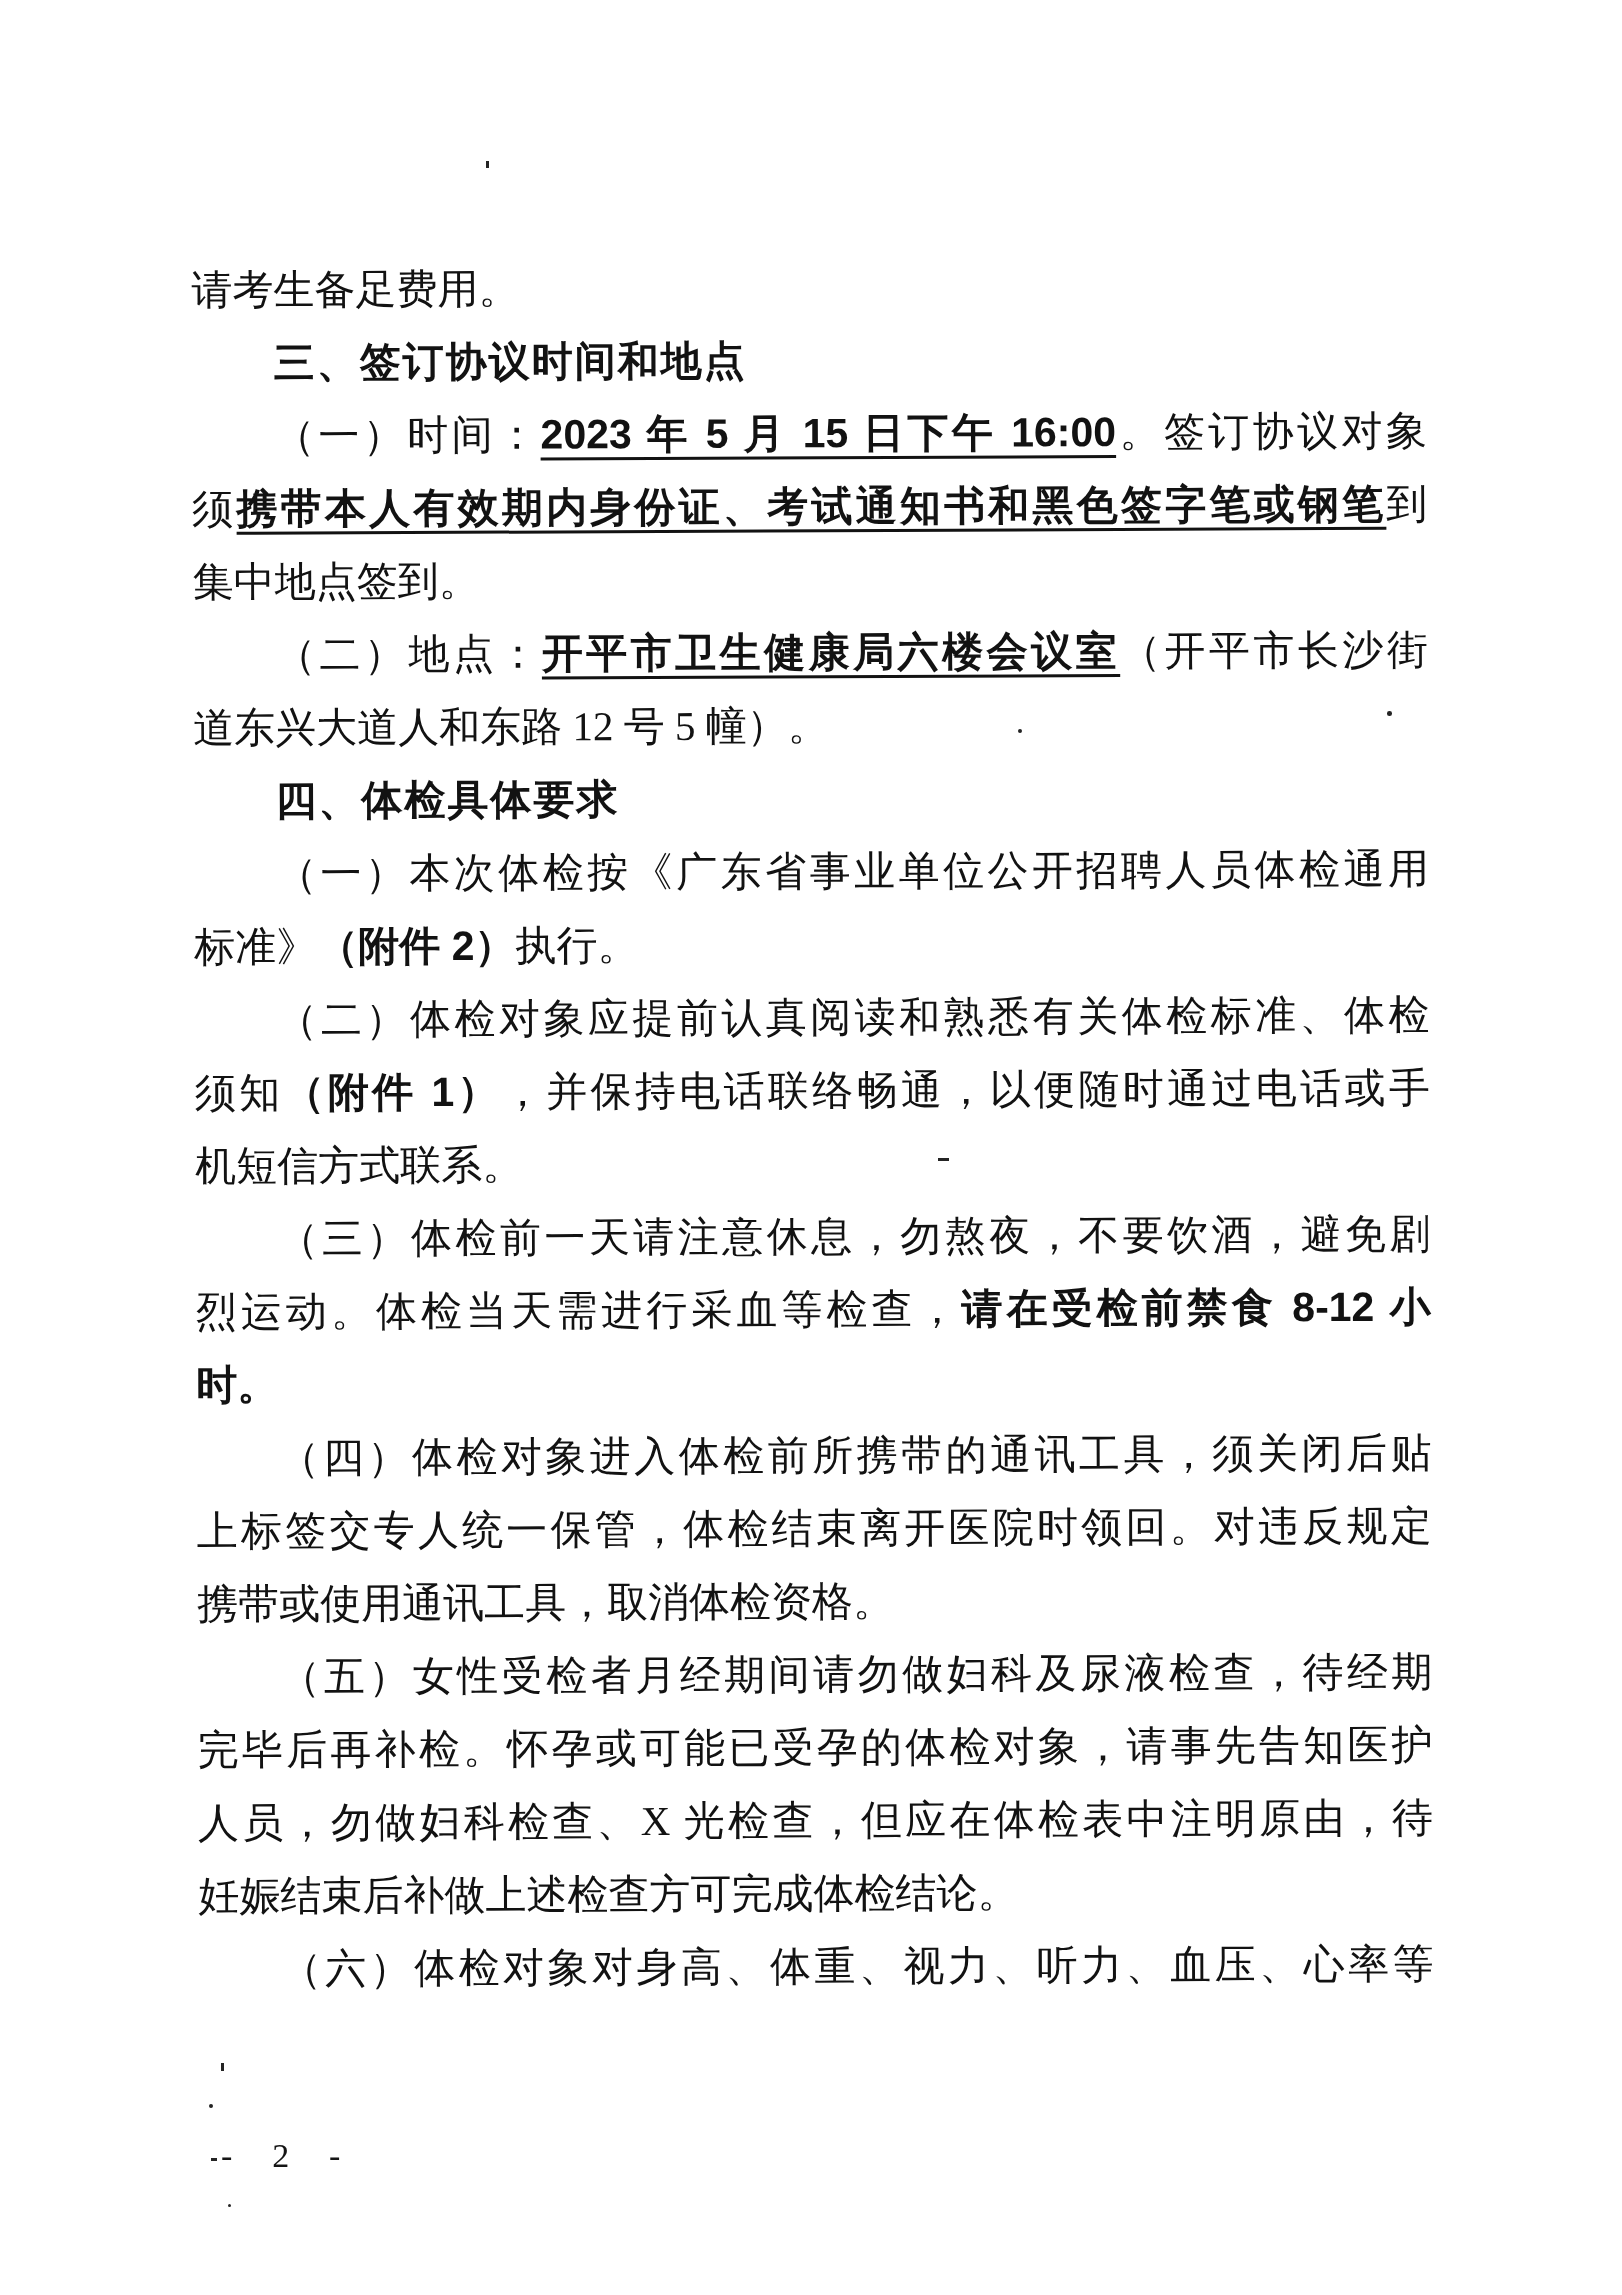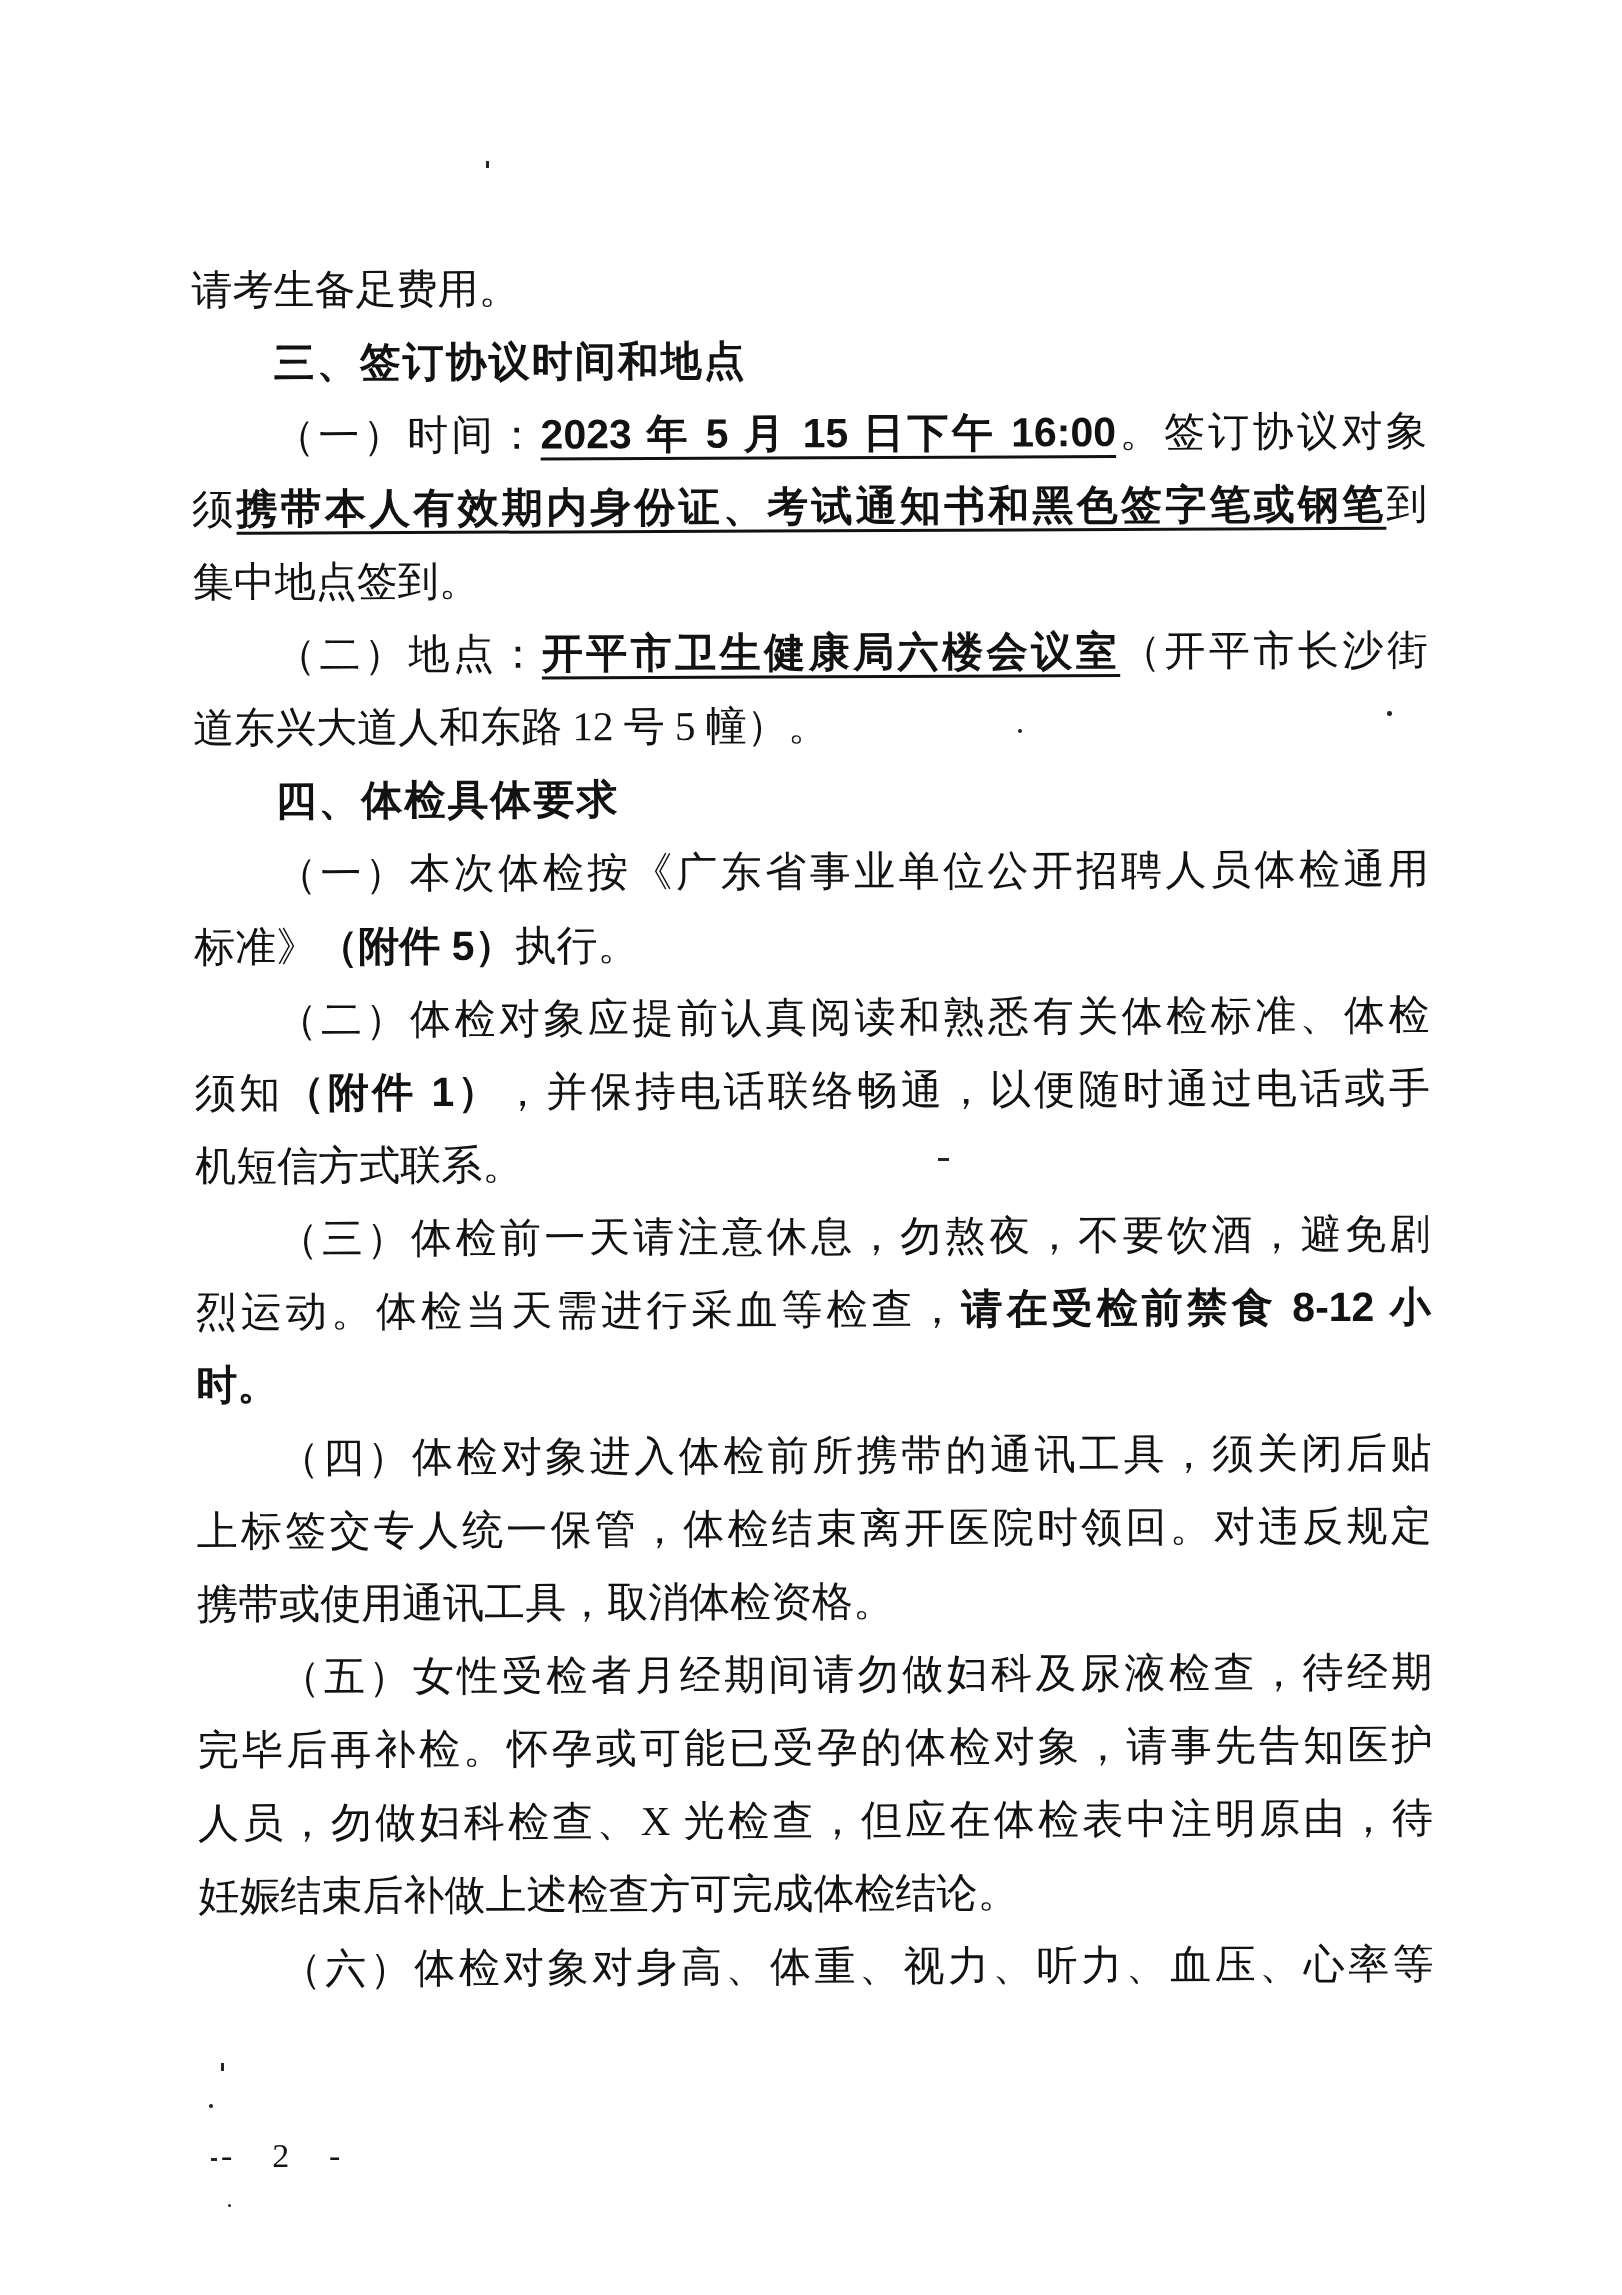--- a/index.html
+++ b/index.html
@@ -75,21 +75,21 @@
   <div class="content">
       <div class="line"><span class="">请考生备足费用。</span></div>
       <div class="line indent heading"><span class="seg-b ">三、签订协议时间和地点</span></div>
       <div class="line indent justify"><span class="">（一）时间：</span><span class="seg-b seg-u">2023 年 5 月 15 日下午 16:00</span><span class="">。签订协议对象</span></div>
       <div class="line justify"><span class="">须</span><span class="seg-b seg-u">携带本人有效期内身份证、考试通知书和黑色签字笔或钢笔</span><span class="">到</span></div>
       <div class="line"><span class="">集中地点签到。</span></div>
       <div class="line indent justify"><span class="">（二）地点：</span><span class="seg-b seg-u">开平市卫生健康局六楼会议室</span><span class="">（开平市长沙街</span></div>
       <div class="line"><span class="">道东兴大道人和东路 12 号 5 幢）。</span></div>
       <div class="line indent heading"><span class="seg-b ">四、体检具体要求</span></div>
       <div class="line indent justify"><span class="">（一）本次体检按《广东省事业单位公开招聘人员体检通用</span></div>
-      <div class="line"><span class="">标准》</span><span class="seg-b ">（附件 5）</span><span class="">执行。</span></div>
+      <div class="line"><span class="">标准》</span><span class="seg-b ">（附件 2）</span><span class="">执行。</span></div>
       <div class="line indent justify"><span class="">（二）体检对象应提前认真阅读和熟悉有关体检标准、体检</span></div>
       <div class="line justify"><span class="">须知</span><span class="seg-b ">（附件 1）</span><span class="">，并保持电话联络畅通，以便随时通过电话或手</span></div>
       <div class="line"><span class="">机短信方式联系。</span></div>
       <div class="line indent justify"><span class="">（三）体检前一天请注意休息，勿熬夜，不要饮酒，避免剧</span></div>
       <div class="line justify"><span class="">烈运动。体检当天需进行采血等检查，</span><span class="seg-b ">请在受检前禁食 8-12 小</span></div>
       <div class="line"><span class="seg-b ">时。</span></div>
       <div class="line indent justify"><span class="">（四）体检对象进入体检前所携带的通讯工具，须关闭后贴</span></div>
       <div class="line justify"><span class="">上标签交专人统一保管，体检结束离开医院时领回。对违反规定</span></div>
       <div class="line"><span class="">携带或使用通讯工具，取消体检资格。</span></div>
       <div class="line indent justify"><span class="">（五）女性受检者月经期间请勿做妇科及尿液检查，待经期</span></div>

